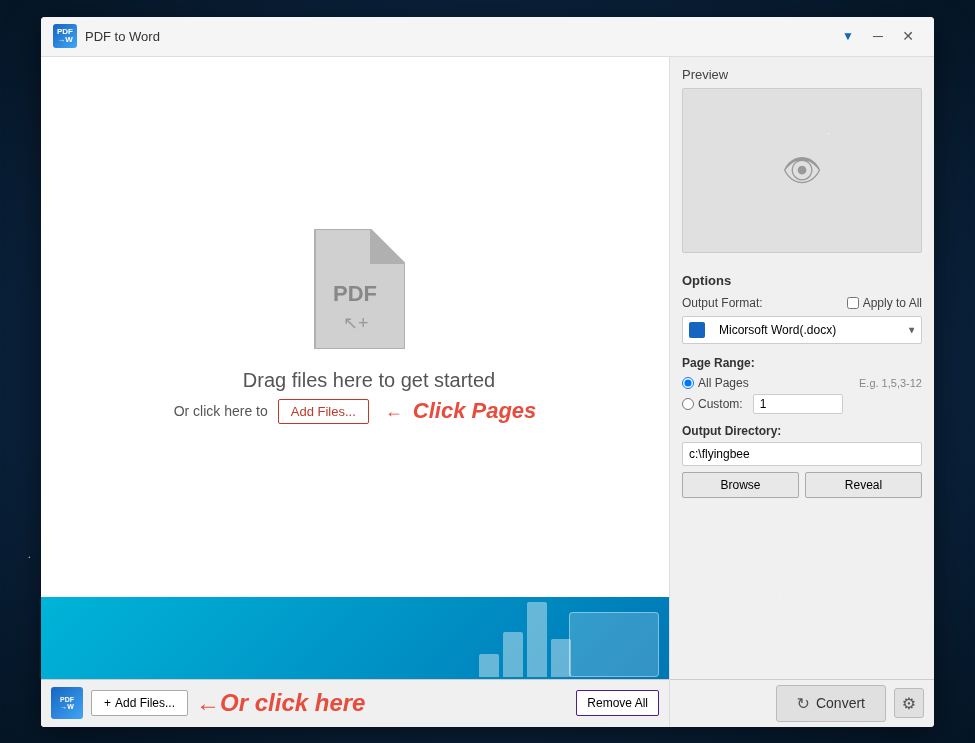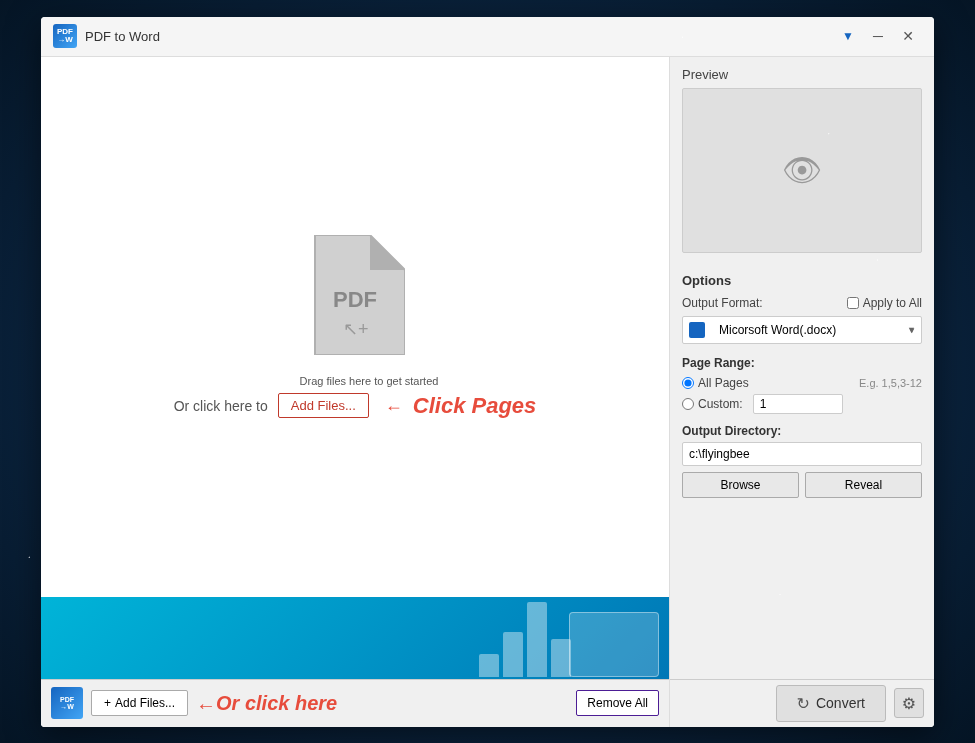--- a/index.html
+++ b/index.html
@@ -125,21 +125,21 @@
       height: 120px;
       position: relative;
       margin-bottom: 20px;
     }
     .pdf-icon svg {
       width: 100%;
       height: 100%;
       fill: #ccc;
     }
     .drag-text {
-      font-size: 11px;
+      font-size: 20px;
       color: #555;
       margin-bottom: 6px;
       margin-left: 28px;
     }
     .drag-subtext {
       font-size: 14px;
       color: #555;
       display: flex;
       align-items: center;
       gap: 10px;
@@ -240,21 +240,21 @@
       padding: 5px 12px;
       cursor: pointer;
       font-size: 12px;
       display: flex;
       align-items: center;
       gap: 4px;
       border-radius: 2px;
     }
     .or-click-here {
       color: #e74c3c;
-      font-size: 20px;
+      font-size: 24px;
       font-weight: bold;
       font-style: italic;
       display: flex;
     }
     .toolbar-spacer { flex: 1; }
     .remove-all-btn {
       border: 1px solid #4c1d95;
       background: white;
       padding: 5px 10px;
       cursor: pointer;

